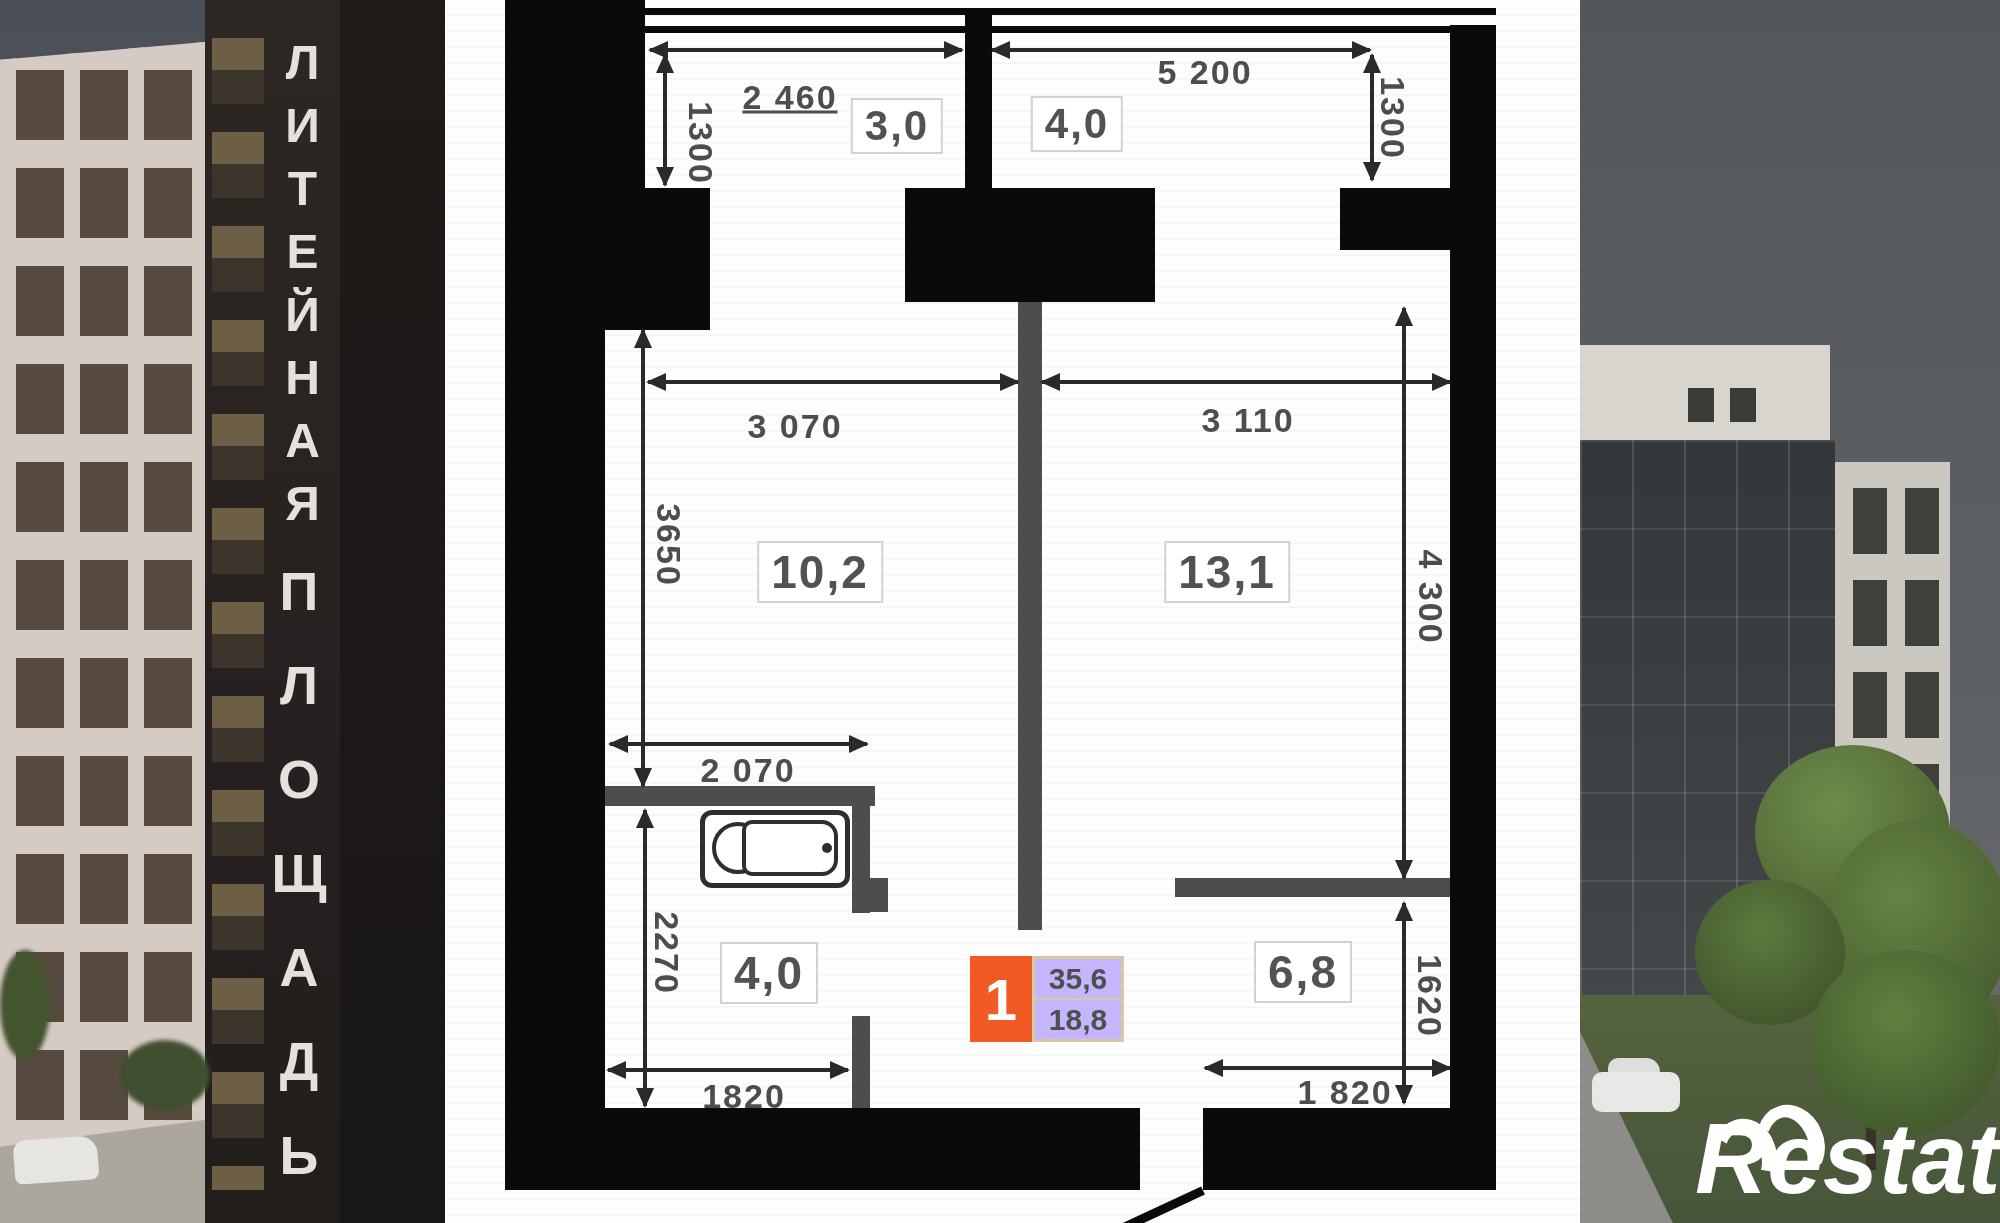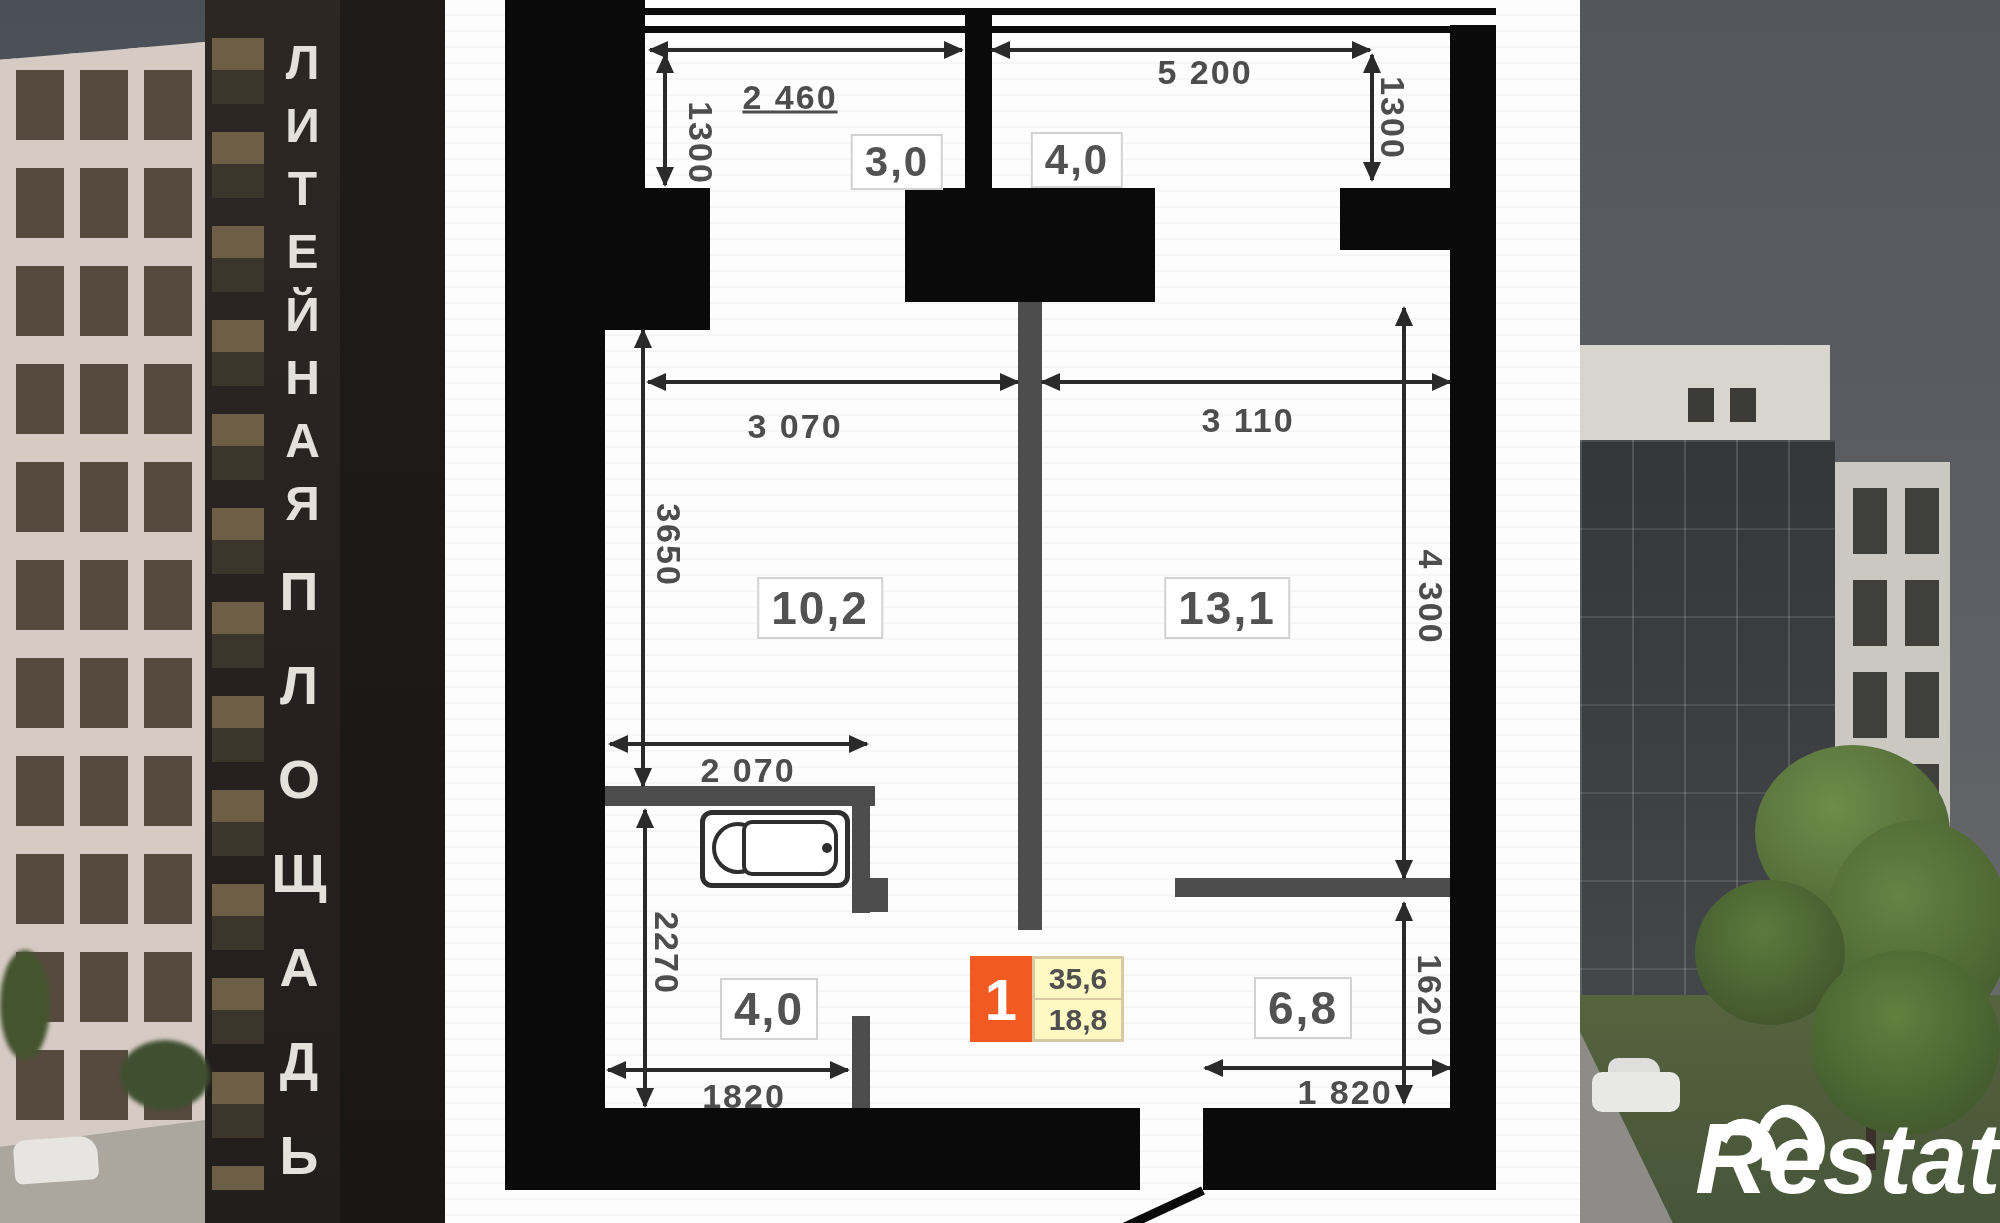--- a/index.html
+++ b/index.html
@@ -83,26 +83,26 @@
   .dim-v::after{content:"";position:absolute;bottom:-2px;left:50%;transform:translateX(-50%);
                 border-left:9px solid rgba(0,0,0,0);border-right:9px solid rgba(0,0,0,0);
                 border-top:20px solid #2a2a2a;}
 
   .dim-label{position:absolute;font-size:34px;font-weight:600;color:#4d4d4d;
              letter-spacing:2px;white-space:nowrap;transform:translate(-50%,-50%);}
   .dim-label.v{transform:translate(-50%,-50%) rotate(90deg);}
 
   .room-label{position:absolute;transform:translate(-50%,-50%);font-size:46px;font-weight:600;
               color:#525252;background:#fff;border:2px solid #d2d2d2;padding:2px 12px;
-              letter-spacing:2px;white-space:nowrap;margin-top:36px;}
+              letter-spacing:2px;white-space:nowrap;}
   .room-label.sm{font-size:42px;}
 
   .badge-num{position:absolute;left:970px;top:956px;width:62px;height:86px;background:#f15a22;
              color:#fff;font-size:58px;font-weight:600;display:flex;align-items:center;justify-content:center;}
-  .badge-info{position:absolute;left:1032px;top:956px;width:92px;height:86px;background:#fef9c3;
+  .badge-info{position:absolute;left:1032px;top:956px;width:92px;height:86px;background:#c4b5fd;
               border:3px solid #d9c9a2;box-sizing:border-box;display:flex;flex-direction:column;}
   .badge-row{flex:1;display:flex;align-items:center;justify-content:center;
              font-size:30px;font-weight:600;color:#4f4f4f;}
   .badge-row.top{border-bottom:2px solid #d9c9a2;}
 
   .tub-outer{position:absolute;left:700px;top:810px;width:150px;height:78px;background:#fff;
              border:5px solid #2e2e2e;border-radius:12px;box-sizing:border-box;}
   .tub-circle{position:absolute;left:712px;top:822px;width:52px;height:52px;background:#fff;
               border:4px solid #2e2e2e;border-radius:50%;box-sizing:border-box;}
   .tub-inner{position:absolute;left:742px;top:820px;width:96px;height:56px;background:#fff;

